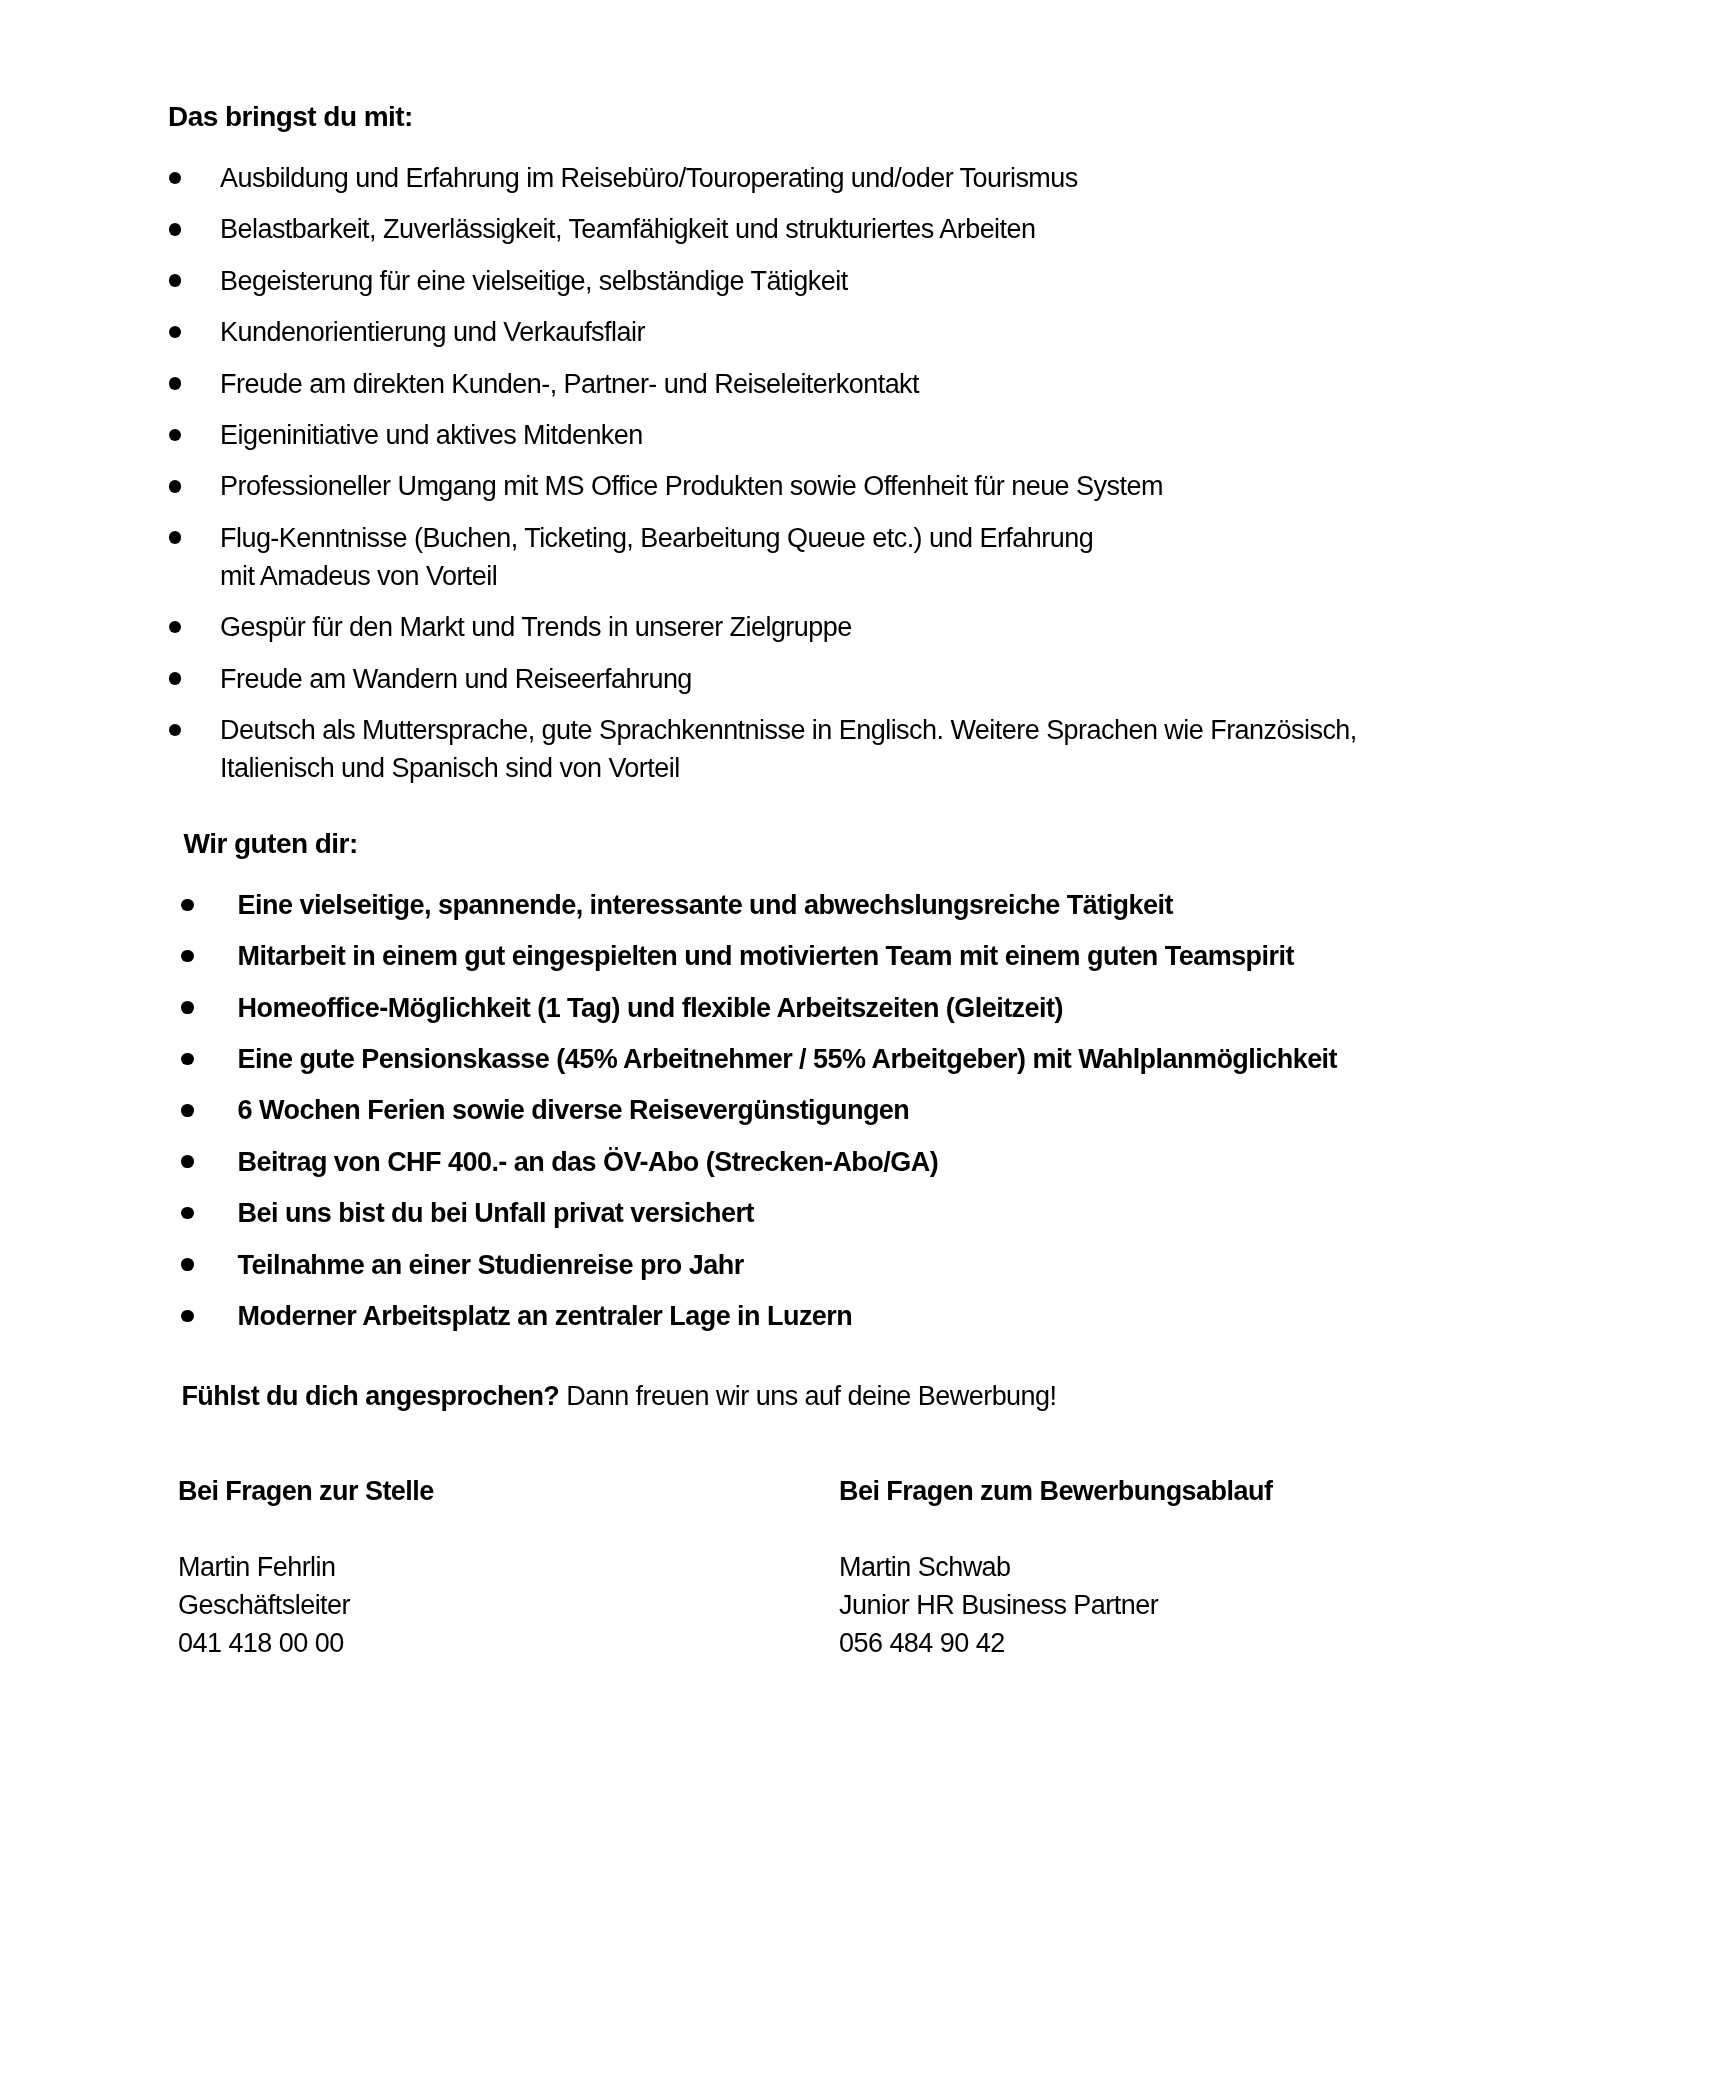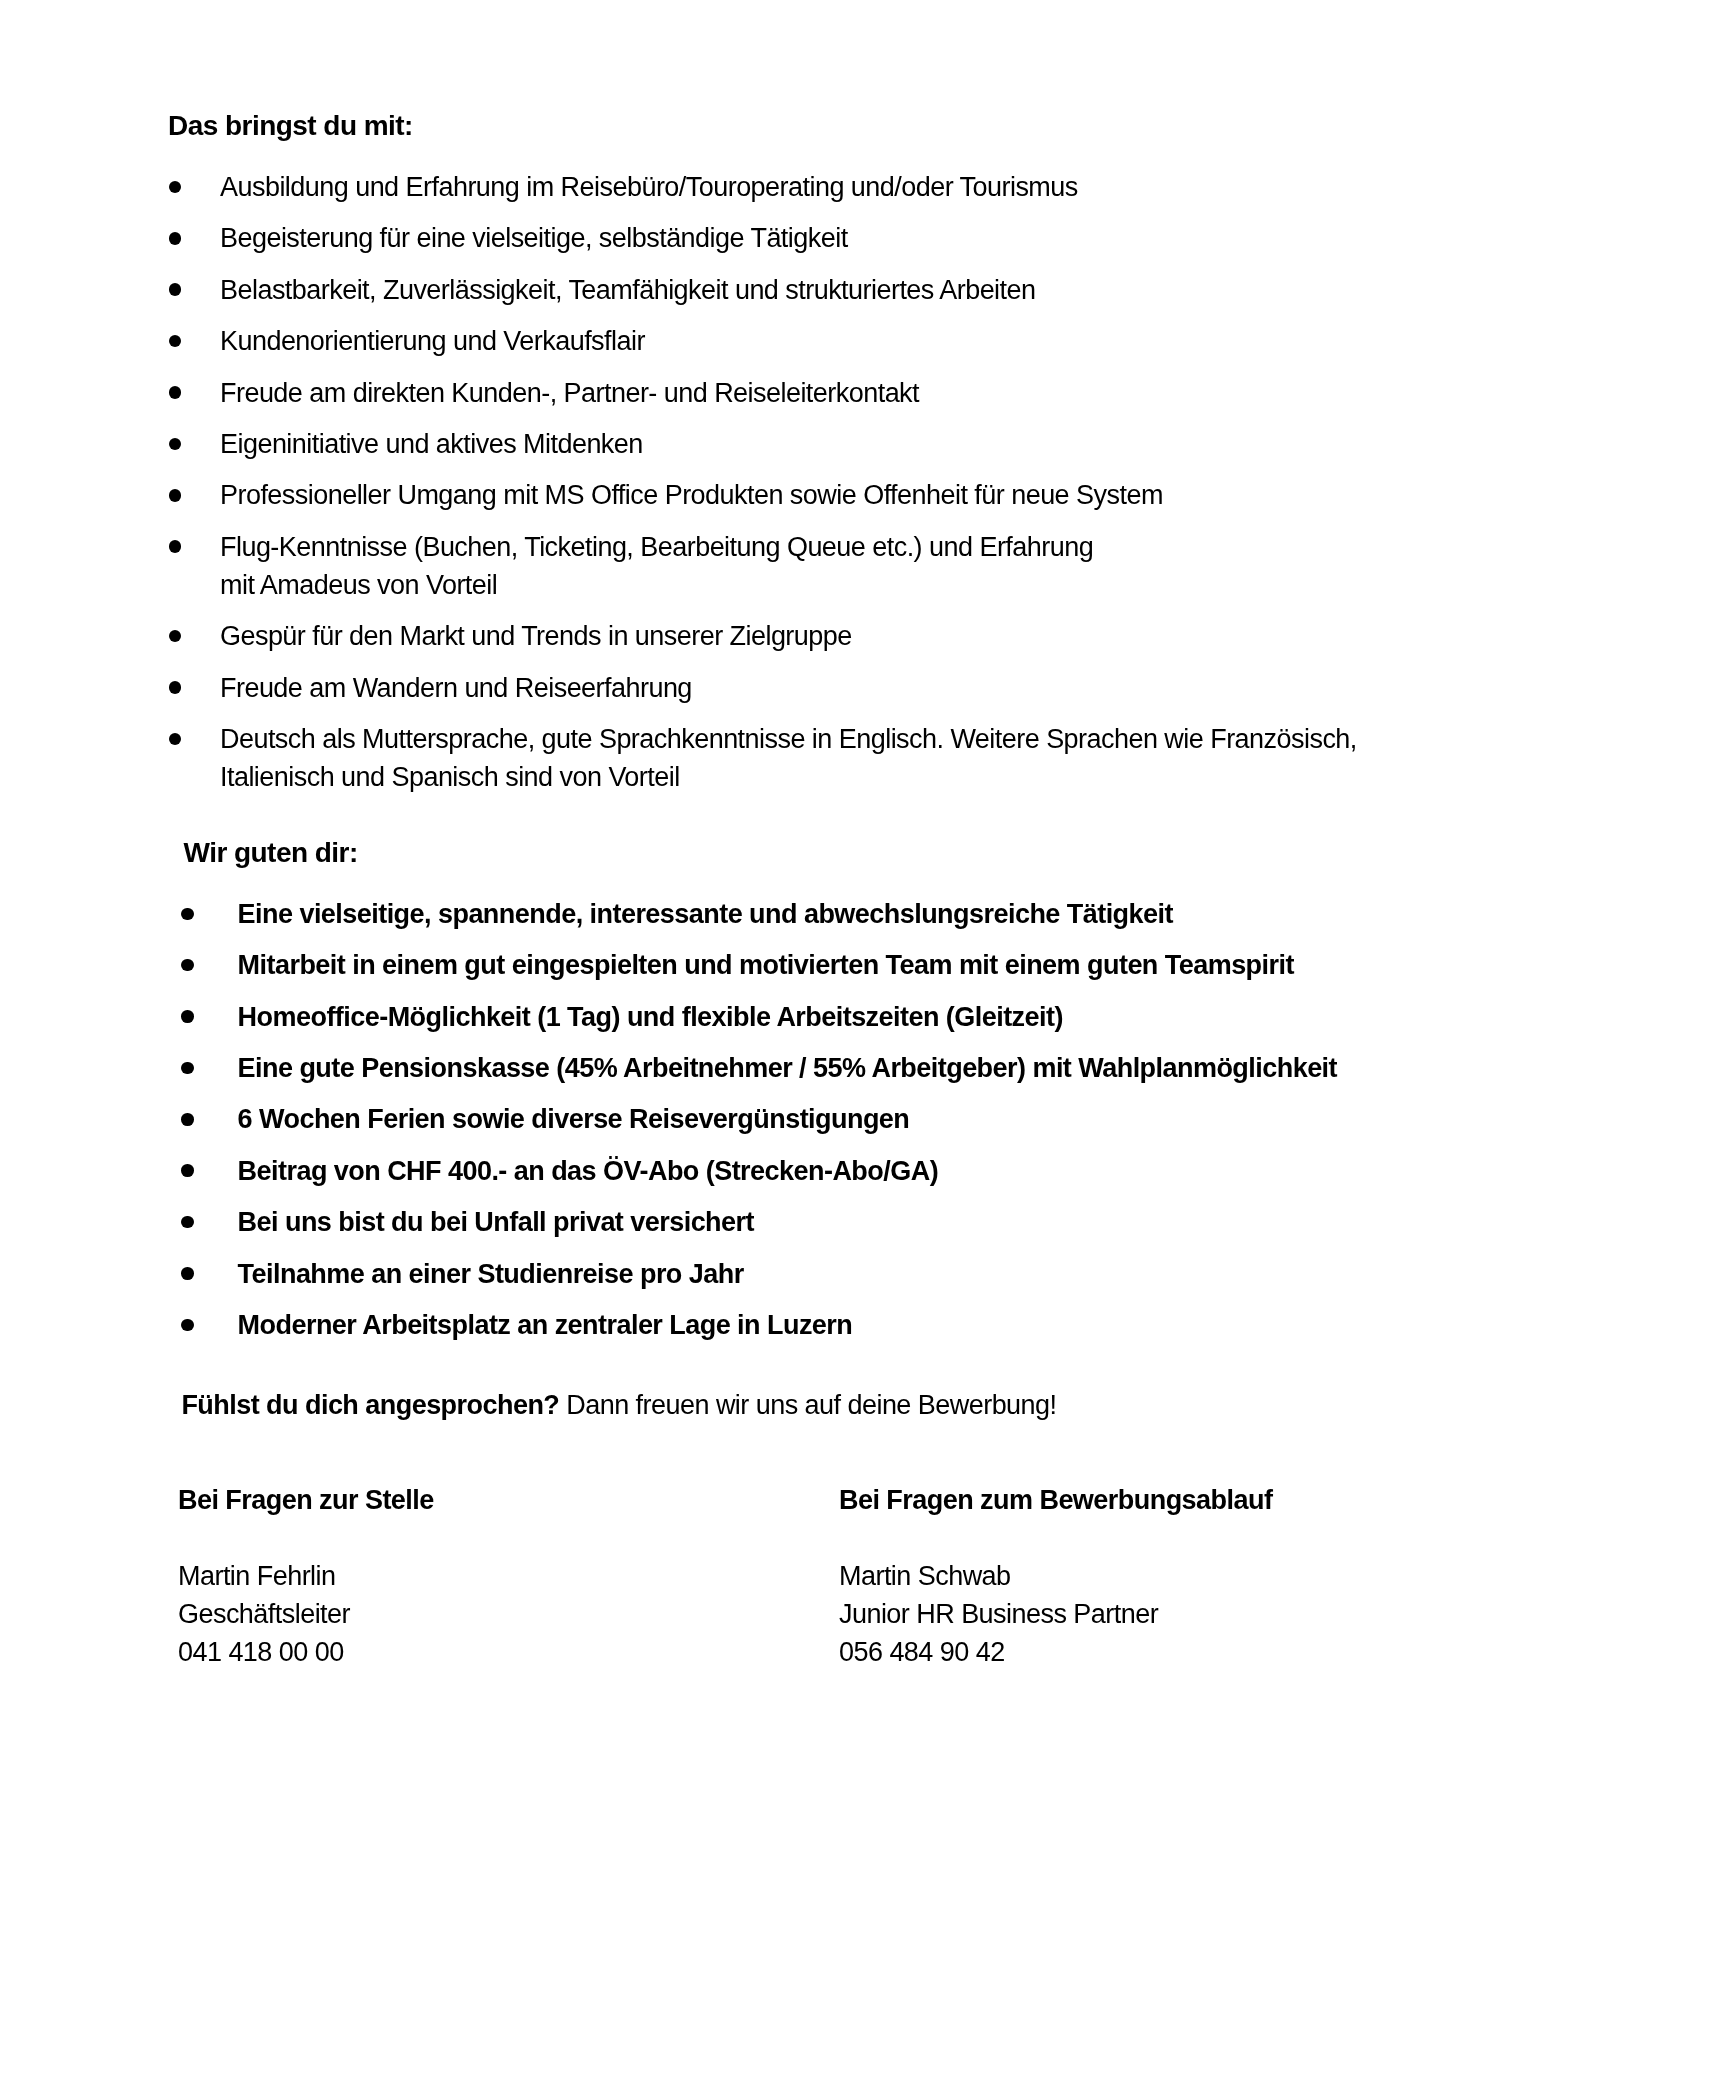--- a/index.html
+++ b/index.html
@@ -18,21 +18,21 @@
     line-height: 38px;
     letter-spacing: -0.02em;
     overflow: hidden;
   }
   .content {
     padding: 94px 159px 0 168px;
   }
   .h {
     font-size: 28px;
     font-weight: bold;
-    margin: 13px 0 23px 0;
+    margin: 4px 0 23px 0;
     line-height: 38px;
   }
   .h--offers {
     margin-left: 15.5px;
     margin-top: 38px;
   }
   .list {
     list-style: none;
     margin: 0;
     padding: 0;
@@ -84,22 +84,22 @@
 </head>
 <body>
 
 <div class="page">
   <div class="content">
 
     <h2 class="h">Das bringst du mit:</h2>
 
     <ul class="list list--req">
       <li>Ausbildung und Erfahrung im Reisebüro/Touroperating und/oder Tourismus</li>
+      <li>Belastbarkeit, Zuverlässigkeit, Teamfähigkeit und strukturiertes Arbeiten</li>
       <li>Begeisterung für eine vielseitige, selbständige Tätigkeit</li>
-      <li>Belastbarkeit, Zuverlässigkeit, Teamfähigkeit und strukturiertes Arbeiten</li>
       <li>Kundenorientierung und Verkaufsflair</li>
       <li>Freude am direkten Kunden-, Partner- und Reiseleiterkontakt</li>
       <li>Eigeninitiative und aktives Mitdenken</li>
       <li>Professioneller Umgang mit MS Office Produkten sowie Offenheit für neue System</li>
       <li>Flug-Kenntnisse (Buchen, Ticketing, Bearbeitung Queue etc.) und Erfahrung
 mit Amadeus von Vorteil</li>
       <li>Gespür für den Markt und Trends in unserer Zielgruppe</li>
       <li>Freude am Wandern und Reiseerfahrung</li>
       <li>Deutsch als Muttersprache, gute Sprachkenntnisse in Englisch. Weitere Sprachen wie Französisch,
 Italienisch und Spanisch sind von Vorteil</li>

